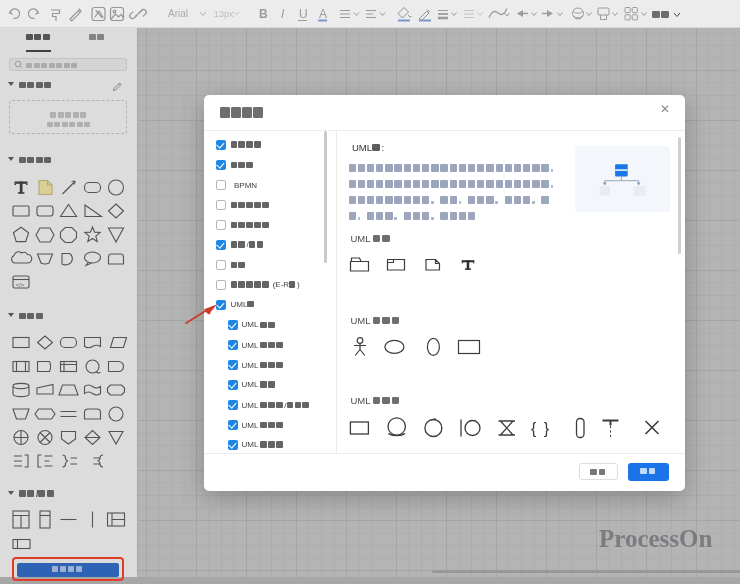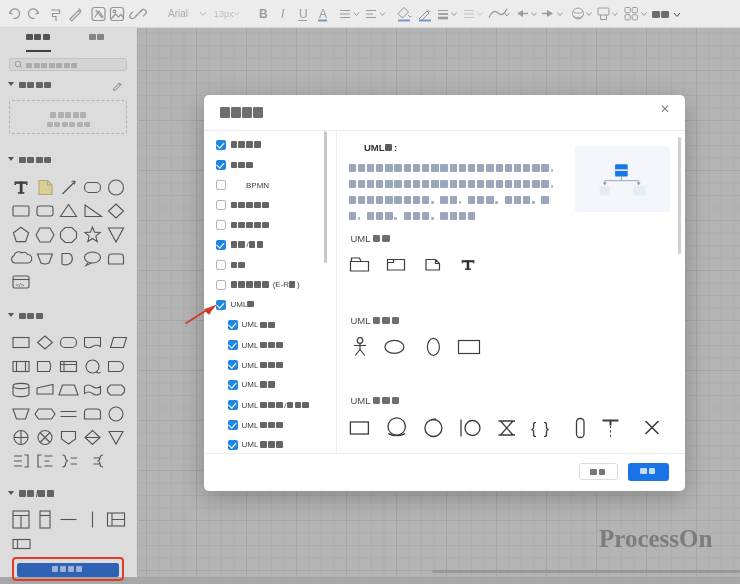--- a/index.html
+++ b/index.html
@@ -278,21 +278,21 @@
       <div class="cbrow" style="left:0;top:44.7px">
         <span class="cb on" style="left:12.2px"></span>
         <span class="cbl" style="left:26.5px"><i class="c"></i><i class="c"></i><i class="c"></i><i class="c"></i></span>
       </div>
       <div class="cbrow" style="left:0;top:65.0px">
         <span class="cb on" style="left:12.2px"></span>
         <span class="cbl" style="left:26.5px"><i class="c"></i><i class="c"></i><i class="c"></i></span>
       </div>
       <div class="cbrow" style="left:0;top:85.4px">
         <span class="cb off" style="left:12.2px"></span>
-        <span class="cbl" style="left:42px">BPMN</span>
+        <span class="cbl" style="left:30px">BPMN</span>
       </div>
       <div class="cbrow" style="left:0;top:105.1px">
         <span class="cb off" style="left:12.2px"></span>
         <span class="cbl" style="left:26.5px"><i class="c"></i><i class="c"></i><i class="c"></i><i class="c"></i><i class="c"></i></span>
       </div>
       <div class="cbrow" style="left:0;top:124.9px">
         <span class="cb off" style="left:12.2px"></span>
         <span class="cbl" style="left:26.5px"><i class="c"></i><i class="c"></i><i class="c"></i><i class="c"></i><i class="c"></i></span>
       </div>
       <div class="cbrow" style="left:0;top:144.7px">
@@ -335,21 +335,21 @@
         <span class="cb on" style="left:23.5px"></span>
         <span class="cbl" style="left:37.5px">UML <i class="c"></i><i class="c"></i><i class="c"></i></span>
       </div>
       <div class="cbrow" style="left:0;top:344.7px">
         <span class="cb on" style="left:23.5px"></span>
         <span class="cbl" style="left:37.5px">UML <i class="c"></i><i class="c"></i><i class="c"></i></span>
       </div>
     </div>
   <div id="lthumb" style="position:absolute;left:119.5px;top:36px;width:3px;height:132px;background:#c9c9c9;border-radius:2px"></div>
   <div id="rthumb" style="position:absolute;left:473.5px;top:42px;width:3.5px;height:117px;background:#cfcfcf;border-radius:2px"></div>
-  <div class="slabel" style="left:160px;top:47px;font-weight:bold;color:#333">UML<i class="c"></i>:</div>
+  <div class="slabel" style="left:148px;top:47px;font-weight:normal;color:#333">UML<i class="c"></i>:</div>
   <div class="desc" style="left:144.5px;top:68.2px"><i class="c"></i><i class="c"></i><i class="c"></i><i class="c"></i><i class="c"></i><i class="c"></i><i class="c"></i><i class="c"></i><i class="c"></i><i class="c"></i><i class="c"></i><i class="c"></i><i class="c"></i><i class="c"></i><i class="c"></i><i class="c"></i><i class="c"></i><i class="c"></i><i class="c"></i><i class="c"></i><i class="c"></i><i class="c"></i><i class="c p"></i></div>
   <div class="desc" style="left:144.5px;top:84.2px"><i class="c"></i><i class="c"></i><i class="c"></i><i class="c"></i><i class="c"></i><i class="c"></i><i class="c"></i><i class="c"></i><i class="c"></i><i class="c"></i><i class="c"></i><i class="c"></i><i class="c"></i><i class="c"></i><i class="c"></i><i class="c"></i><i class="c"></i><i class="c"></i><i class="c"></i><i class="c"></i><i class="c"></i><i class="c"></i><i class="c p"></i></div>
   <div class="desc" style="left:144.5px;top:100.2px"><i class="c"></i><i class="c"></i><i class="c"></i><i class="c"></i><i class="c"></i><i class="c"></i><i class="c"></i><i class="c"></i><i class="c"></i><i class="c p"></i><i class="c"></i><i class="c"></i><i class="c p"></i><i class="c"></i><i class="c"></i><i class="c"></i><i class="c p"></i><i class="c"></i><i class="c"></i><i class="c"></i><i class="c p"></i><i class="c"></i></div>
   <div class="desc" style="left:144.5px;top:116.2px"><i class="c"></i><i class="c p"></i><i class="c"></i><i class="c"></i><i class="c"></i><i class="c p"></i><i class="c"></i><i class="c"></i><i class="c"></i><i class="c p"></i><i class="c"></i><i class="c"></i><i class="c"></i><i class="c"></i></div>
   <div class="slabel" style="left:146.4px;top:137.5px">UML <i class="c"></i><i class="c"></i></div>
   <svg width="330" height="20" viewBox="0 0 330 20" style="position:absolute;left:140px;top:160px">
     <g stroke="#3c3c3c" stroke-width="1.2" fill="none">
       <path d="M7.5 6.5 v-3.5 h8 l1.5 3.5 M6.5 6.5 h18 v9.5 h-18 z"></path>
       <path d="M43.5 4.5 h17 v10.5 h-17 z M43.5 7.5 h6 v-3"></path>
       <path d="M82 4.5 h9.5 l4 4 v6.5 h-13.5 z M91.5 4.5 v4 h4"></path>

